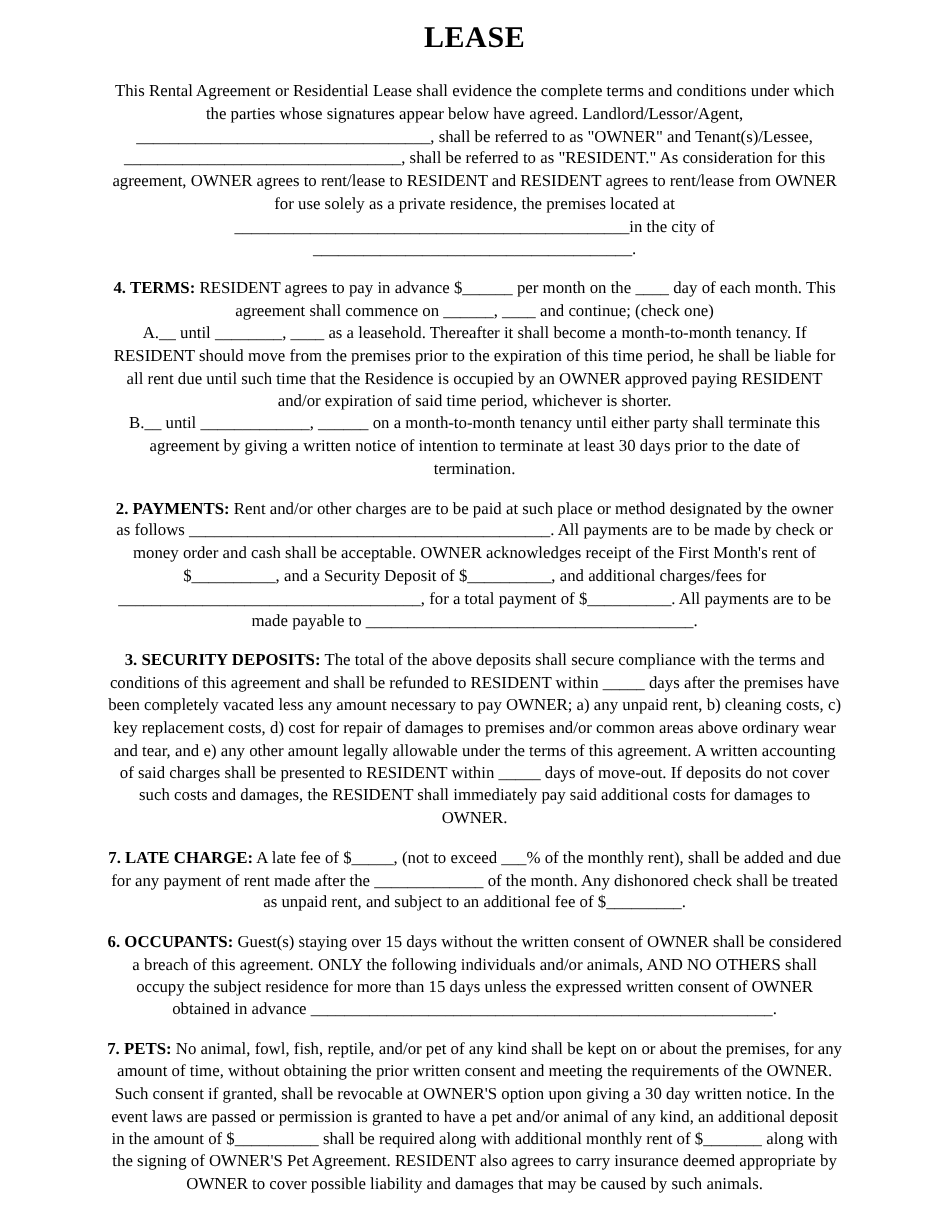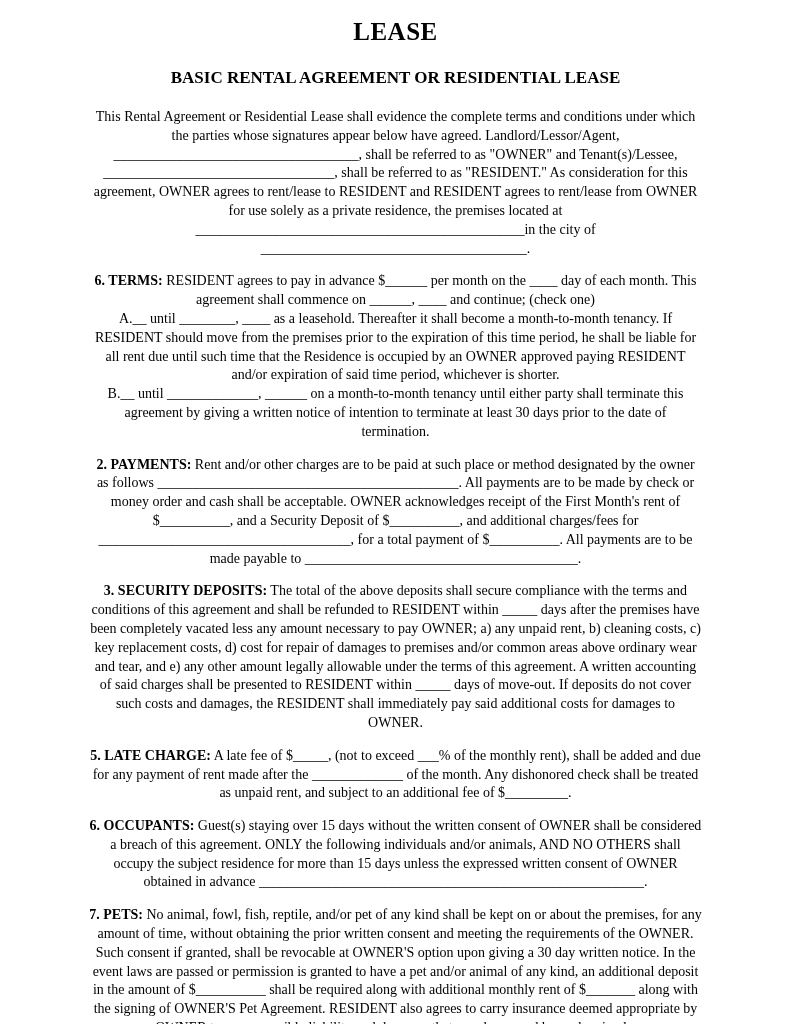--- a/index.html
+++ b/index.html
@@ -40,40 +40,39 @@
   .heading { font-weight: bold; }
   .body-text { white-space: pre-line; }
 </style>
 </head>
 <body>
 
 <div class="page">
 
   <h1 class="doc-title">LEASE</h1>
 
-  <h2 class="doc-subtitle">BASIC RENTAL AGREEMENT OR RESIDENTIAL LEASE</h2>
 
   <p class="para">This Rental Agreement or Residential Lease shall evidence the complete terms and conditions under which the parties whose signatures appear below have agreed. Landlord/Lessor/Agent, ___________________________________, shall be referred to as "OWNER" and Tenant(s)/Lessee, _________________________________, shall be referred to as "RESIDENT." As consideration for this agreement, OWNER agrees to rent/lease to RESIDENT and RESIDENT agrees to rent/lease from OWNER for use solely as a private residence, the premises located at _______________________________________________in the city of ______________________________________.</p>
 
   <div class="section">
-    <p class="para"><strong class="heading">6. TERMS:</strong> <span class="body-text">RESIDENT agrees to pay in advance $______ per month on the ____ day of each month. This agreement shall commence on ______, ____ and continue; (check one)
+    <p class="para"><strong class="heading">4. TERMS:</strong> <span class="body-text">RESIDENT agrees to pay in advance $______ per month on the ____ day of each month. This agreement shall commence on ______, ____ and continue; (check one)
 A.__ until ________, ____ as a leasehold. Thereafter it shall become a month-to-month tenancy. If RESIDENT should move from the premises prior to the expiration of this time period, he shall be liable for all rent due until such time that the Residence is occupied by an OWNER approved paying RESIDENT and/or expiration of said time period, whichever is shorter.
 B.__ until _____________, ______ on a month-to-month tenancy until either party shall terminate this agreement by giving a written notice of intention to terminate at least 30 days prior to the date of termination.</span></p>
   </div>
 
   <div class="section">
     <p class="para"><strong class="heading">2. PAYMENTS:</strong> <span class="body-text">Rent and/or other charges are to be paid at such place or method designated by the owner as follows ___________________________________________. All payments are to be made by check or money order and cash shall be acceptable. OWNER acknowledges receipt of the First Month's rent of $__________, and a Security Deposit of $__________, and additional charges/fees for ____________________________________, for a total payment of $__________. All payments are to be made payable to _______________________________________.</span></p>
   </div>
 
   <div class="section">
     <p class="para"><strong class="heading">3. SECURITY DEPOSITS:</strong> <span class="body-text">The total of the above deposits shall secure compliance with the terms and conditions of this agreement and shall be refunded to RESIDENT within _____ days after the premises have been completely vacated less any amount necessary to pay OWNER; a) any unpaid rent, b) cleaning costs, c) key replacement costs, d) cost for repair of damages to premises and/or common areas above ordinary wear and tear, and e) any other amount legally allowable under the terms of this agreement. A written accounting of said charges shall be presented to RESIDENT within _____ days of move-out. If deposits do not cover such costs and damages, the RESIDENT shall immediately pay said additional costs for damages to OWNER.</span></p>
   </div>
 
   <div class="section">
-    <p class="para"><strong class="heading">5. LATE CHARGE:</strong> <span class="body-text">A late fee of $_____, (not to exceed ___% of the monthly rent), shall be added and due for any payment of rent made after the _____________ of the month. Any dishonored check shall be treated as unpaid rent, and subject to an additional fee of $_________.</span></p>
+    <p class="para"><strong class="heading">7. LATE CHARGE:</strong> <span class="body-text">A late fee of $_____, (not to exceed ___% of the monthly rent), shall be added and due for any payment of rent made after the _____________ of the month. Any dishonored check shall be treated as unpaid rent, and subject to an additional fee of $_________.</span></p>
   </div>
 
 
   <div class="section">
     <p class="para"><strong class="heading">6. OCCUPANTS:</strong> <span class="body-text">Guest(s) staying over 15 days without the written consent of OWNER shall be considered a breach of this agreement. ONLY the following individuals and/or animals, AND NO OTHERS shall occupy the subject residence for more than 15 days unless the expressed written consent of OWNER obtained in advance _______________________________________________________.</span></p>
   </div>
 
   <div class="section">
     <p class="para"><strong class="heading">7. PETS:</strong> <span class="body-text">No animal, fowl, fish, reptile, and/or pet of any kind shall be kept on or about the premises, for any amount of time, without obtaining the prior written consent and meeting the requirements of the OWNER. Such consent if granted, shall be revocable at OWNER'S option upon giving a 30 day written notice. In the event laws are passed or permission is granted to have a pet and/or animal of any kind, an additional deposit in the amount of $__________ shall be required along with additional monthly rent of $_______ along with the signing of OWNER'S Pet Agreement. RESIDENT also agrees to carry insurance deemed appropriate by OWNER to cover possible liability and damages that may be caused by such animals.</span></p>
   </div>

